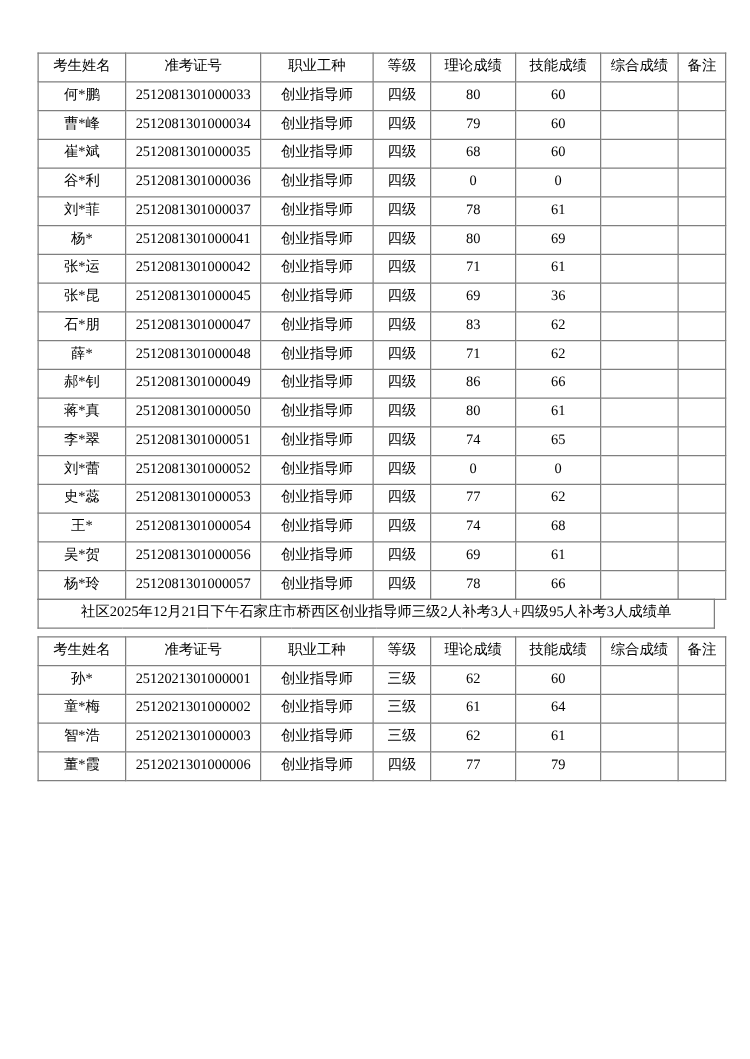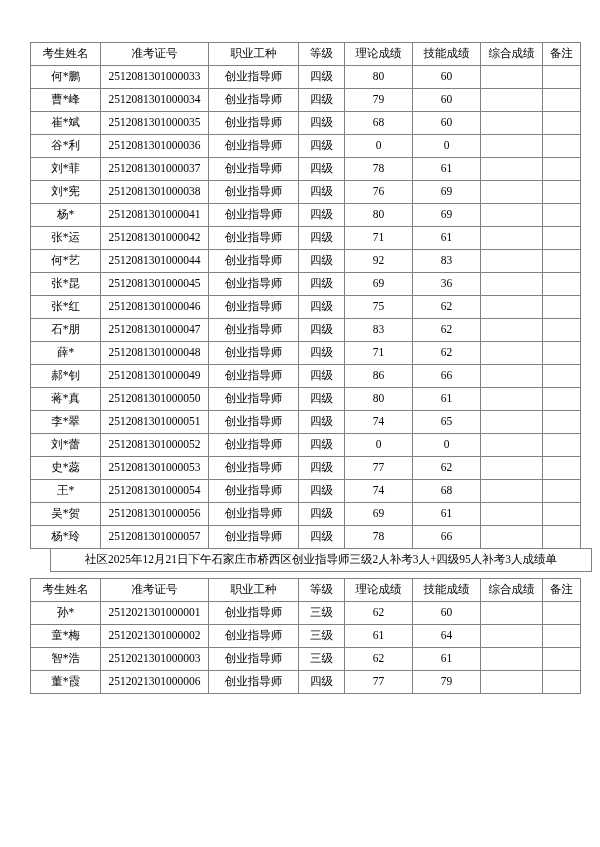--- a/index.html
+++ b/index.html
@@ -141,80 +141,50 @@
           <td>刘*菲</td>
           <td class="num">2512081301000037</td>
           <td>创业指导师</td>
           <td>四级</td>
           <td class="num">78</td>
           <td class="num">61</td>
           <td class="empty"></td>
           <td class="empty"></td>
         </tr>
         <tr>
-          <td>刘*宪</td>
-          <td class="num">2512081301000038</td>
-          <td>创业指导师</td>
-          <td>四级</td>
-          <td class="num">76</td>
-          <td class="num">69</td>
-          <td class="empty"></td>
-          <td class="empty"></td>
-        </tr>
-        <tr>
           <td>杨*</td>
           <td class="num">2512081301000041</td>
           <td>创业指导师</td>
           <td>四级</td>
           <td class="num">80</td>
           <td class="num">69</td>
           <td class="empty"></td>
           <td class="empty"></td>
         </tr>
         <tr>
           <td>张*运</td>
           <td class="num">2512081301000042</td>
           <td>创业指导师</td>
           <td>四级</td>
           <td class="num">71</td>
           <td class="num">61</td>
           <td class="empty"></td>
           <td class="empty"></td>
         </tr>
         <tr>
-          <td>何*艺</td>
-          <td class="num">2512081301000044</td>
-          <td>创业指导师</td>
-          <td>四级</td>
-          <td class="num">92</td>
-          <td class="num">83</td>
-          <td class="empty"></td>
-          <td class="empty"></td>
-        </tr>
-        <tr>
           <td>张*昆</td>
           <td class="num">2512081301000045</td>
           <td>创业指导师</td>
           <td>四级</td>
           <td class="num">69</td>
           <td class="num">36</td>
           <td class="empty"></td>
           <td class="empty"></td>
         </tr>
         <tr>
-          <td>张*红</td>
-          <td class="num">2512081301000046</td>
-          <td>创业指导师</td>
-          <td>四级</td>
-          <td class="num">75</td>
-          <td class="num">62</td>
-          <td class="empty"></td>
-          <td class="empty"></td>
-        </tr>
-        <tr>
           <td>石*朋</td>
           <td class="num">2512081301000047</td>
           <td>创业指导师</td>
           <td>四级</td>
           <td class="num">83</td>
           <td class="num">62</td>
           <td class="empty"></td>
           <td class="empty"></td>
         </tr>
         <tr>
@@ -303,21 +273,21 @@
           <td>创业指导师</td>
           <td>四级</td>
           <td class="num">78</td>
           <td class="num">66</td>
           <td class="empty"></td>
           <td class="empty"></td>
         </tr>
       </tbody>
   </table>
 
-  <table class="grid" style="margin-top:-1px;margin-left:20px;">
+  <table class="grid" style="margin-top:-1px;">
     <tbody>
       <tr>
         <td class="section-title-cell" colspan="8">社区2025年12月21日下午石家庄市桥西区创业指导师三级2人补考3人+四级95人补考3人成绩单</td>
       </tr>
     </tbody>
   </table>
 
   <table class="grid" style="margin-top:6px;">
     <colgroup>
       <col class="c-name">

